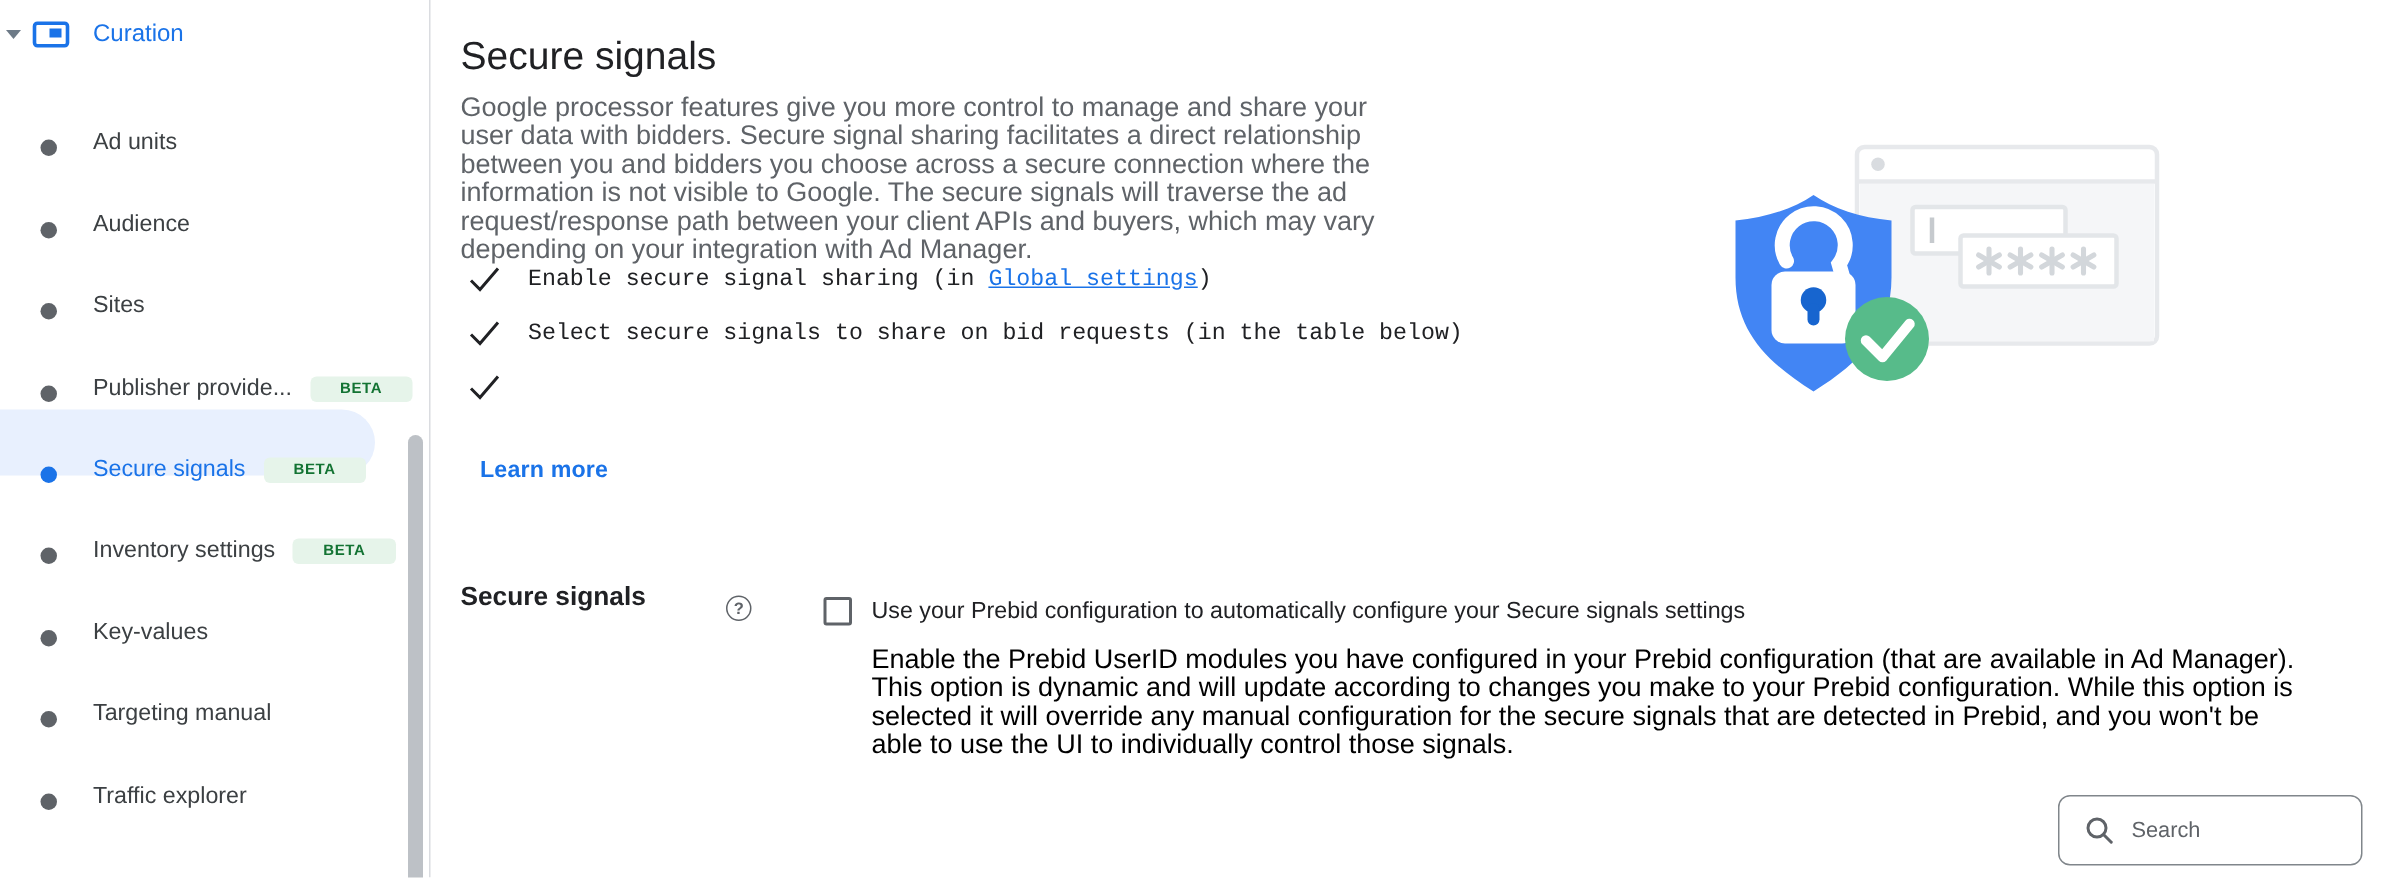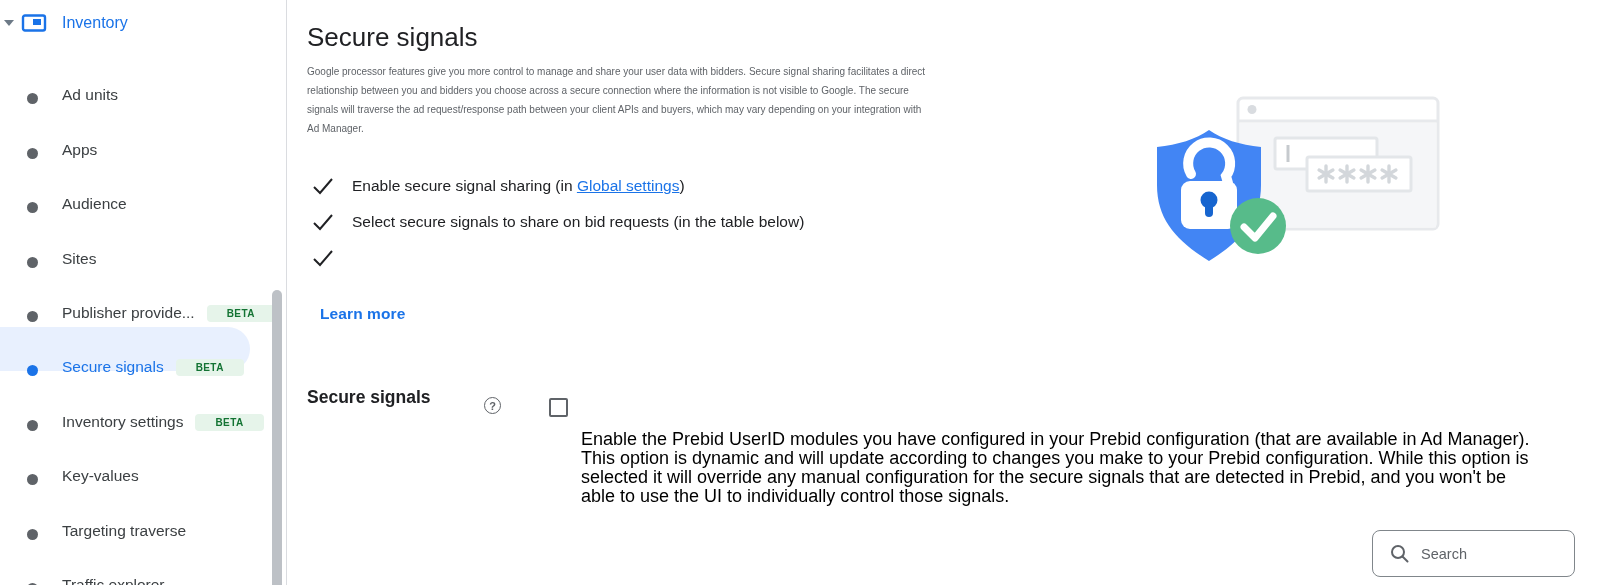--- a/index.html
+++ b/index.html
@@ -17,22 +17,22 @@
   .nav-row.selected::before { content:""; position:absolute; left:0; right:35px; top:5px; bottom:5px; background:#e8f0fe; border-radius:0 24px 24px 0; }
   .dot { position:relative; width:11px; height:11px; border-radius:50%; background:#5f6368; margin-left:27px; flex:none; }
   .nav-label { position:relative; margin-left:24px; font-size:15.5px; color:#3c4043; white-space:nowrap; }
   .nav-row.selected .dot { background:#1a73e8; }
   .nav-row.selected .nav-label { color:#1a73e8; }
   .beta { position:relative; margin-left:12px; font-size:10px; font-weight:bold; letter-spacing:.4px; color:#137333; background:#e6f4ea; padding:3px 20px; border-radius:4px; }
   .scroll-thumb { position:absolute; left:272px; top:290px; width:10px; height:300px; background:#bdc1c6; border-radius:6px; }
 
   
   .page-title { position:absolute; left:307px; top:22px; font-size:26px; font-weight:400; color:#202124; }
-  .intro { position:absolute; left:307px; top:62px; width:622px; font-size:10px; line-height:19px; color:#5f6368; }
-  .checklist { position:absolute; left:307px; top:168px; }
+  .intro { position:absolute; left:307px; top:62px; width:622px; font-size:18px; line-height:19px; color:#5f6368; }
+  .checklist { position:absolute; left:307px; top:168px;font-family:Liberation Mono, monospace; }
   .check-row { display:flex; align-items:center; height:36px; font-size:15.5px; color:#202124; }
   .check-icon { width:24px; height:20px; margin-left:5px; margin-right:16px; flex:none; display:flex; align-items:center; }
   .link-blue { color:#1a73e8; text-decoration:underline; cursor:pointer; }
   .link-purple { color:#8430ce; text-decoration:underline; cursor:pointer; }
   .learn-more { position:absolute; left:320px; top:305px; font-size:15.5px; font-weight:bold; letter-spacing:.1px; color:#1a73e8; cursor:pointer; }
 
   .settings-label { position:absolute; left:307px; top:387px; font-size:17.5px; font-weight:bold; color:#202124; }
   .help-icon { position:absolute; left:484px; top:397px; width:17px; height:17px; border:1.5px solid #5f6368; border-radius:50%; color:#5f6368; font-size:11px; font-weight:bold; display:flex; align-items:center; justify-content:center; cursor:pointer; }
   .checkbox { position:absolute; left:549px; top:398px; width:19px; height:19px; border:2px solid #5f6368; border-radius:2px; background:#fff; cursor:pointer; }
   .checkbox-label { position:absolute; left:581px; top:399px; font-size:15.5px; color:#202124; white-space:nowrap; }
@@ -54,31 +54,26 @@
 
   <div class="sidebar">
     <div class="section-header">
       <span class="caret"></span>
       <span class="inv-icon">
         <svg width="26" height="20" viewBox="0 0 26 20">
           <rect x="2" y="2.5" width="22" height="15" rx="2" fill="#fff" stroke="#1a73e8" stroke-width="2.4"></rect>
           <rect x="12" y="6" width="8" height="6" fill="#1a73e8"></rect>
         </svg>
       </span>
-      <span class="section-label">Inventory</span>
+      <span class="section-label">Curation</span>
     </div>
     <div class="nav-list">
         <div class="nav-row">
       <span class="dot"></span>
       <span class="nav-label">Ad units</span>
-
-    </div>
-        <div class="nav-row">
-      <span class="dot"></span>
-      <span class="nav-label">Apps</span>
 
     </div>
         <div class="nav-row">
       <span class="dot"></span>
       <span class="nav-label">Audience</span>
 
     </div>
         <div class="nav-row">
       <span class="dot"></span>
       <span class="nav-label">Sites</span>
@@ -99,21 +94,21 @@
       <span class="nav-label">Inventory settings</span>
       <span class="beta">BETA</span>
     </div>
         <div class="nav-row">
       <span class="dot"></span>
       <span class="nav-label">Key-values</span>
 
     </div>
         <div class="nav-row">
       <span class="dot"></span>
-      <span class="nav-label">Targeting traverse</span>
+      <span class="nav-label">Targeting manual</span>
 
     </div>
         <div class="nav-row">
       <span class="dot"></span>
       <span class="nav-label">Traffic explorer</span>
 
     </div>
       </div>
     <div class="scroll-thumb"></div>
   </div>
@@ -145,20 +140,21 @@
           </svg>
       </span>
     </div>
   </div>
 
   <div class="learn-more">Learn more</div>
 
   <div class="settings-label">Secure signals</div>
   <div class="help-icon">?</div>
   <div class="checkbox" role="checkbox" aria-checked="false"></div>
+  <div class="checkbox-label">Use your Prebid configuration to automatically configure your Secure signals settings</div>
   <div class="checkbox-help">Enable the Prebid UserID modules you have configured in your Prebid configuration (that are available in Ad Manager). This option is dynamic and will update according to changes you make to your Prebid configuration. While this option is selected it will override any manual configuration for the secure signals that are detected in Prebid, and you won't be able to use the UI to individually control those signals.</div>
 
   <div class="search-box">
     <svg width="19" height="19" viewBox="0 0 19 19">
       <circle cx="8" cy="8" r="6" fill="none" stroke="#5f6368" stroke-width="2"></circle>
       <line x1="12.5" y1="12.5" x2="17.5" y2="17.5" stroke="#5f6368" stroke-width="2" stroke-linecap="round"></line>
     </svg>
     <input class="search-input" type="text" placeholder="Search" style="">
   </div>
 

